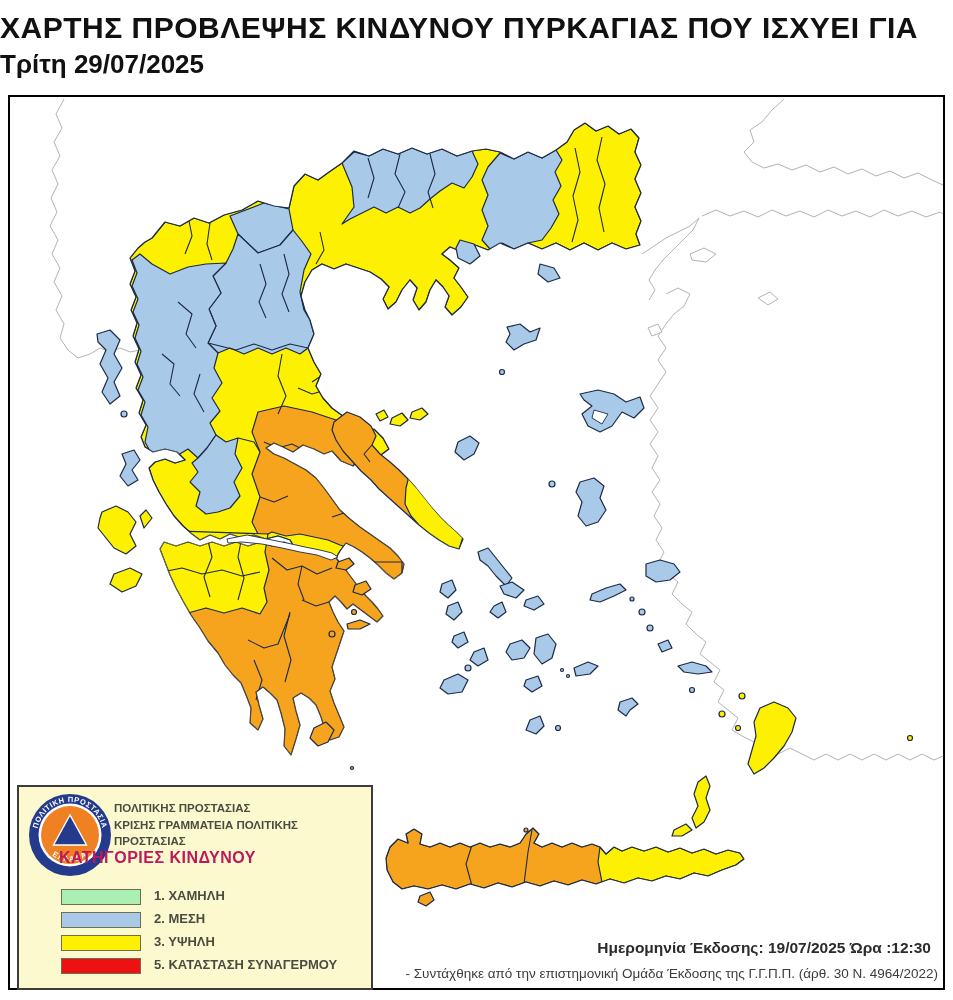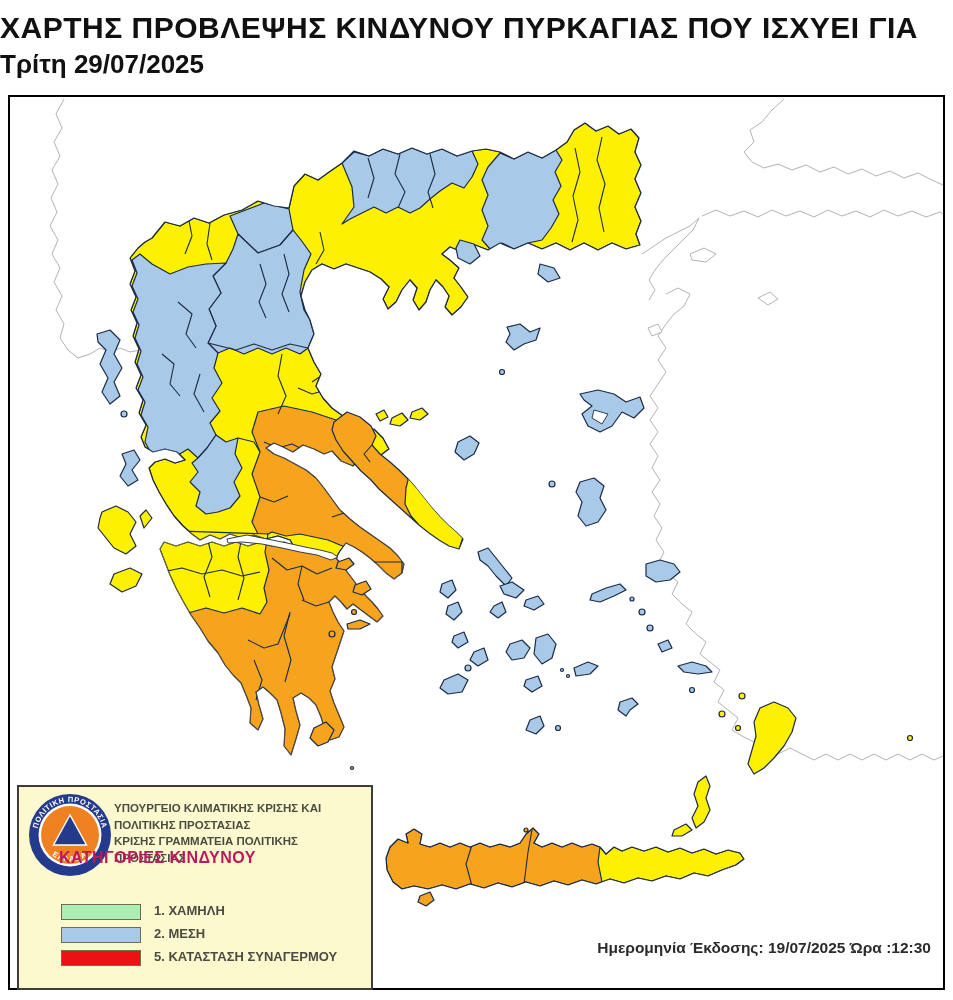--- a/index.html
+++ b/index.html
@@ -19,21 +19,21 @@
   .foreign{fill:none;stroke:#b3b3b3;stroke-width:1;stroke-linejoin:round;}
   .foreign-f{fill:#fff;stroke:#b3b3b3;stroke-width:1;}
   
   .legend{position:absolute;left:7px;top:688px;width:352px;height:201px;
           background:#FCF9CF;border:2px solid #3c3c3c;}
   .legend .logo{position:absolute;left:9px;top:6px;width:84px;height:84px;}
   .agency{position:absolute;left:95px;top:13px;width:252px;
           font-size:11.5px;font-weight:bold;color:#4a4c42;line-height:1.45;}
   .cat-head{position:absolute;left:40px;top:62px;font-size:16px;font-weight:bold;
             color:#be185d;letter-spacing:.5px;}
-  .rows{position:absolute;left:42px;top:114px;width:300px;}
+  .rows{position:absolute;left:42px;top:99px;width:300px;}
   .lrow{height:23px;position:relative;}
   .swatch{position:absolute;left:0;top:3px;width:78px;height:14px;border:1px solid #6e6e52;}
   .llabel{position:absolute;left:93px;top:2px;font-size:13px;font-weight:bold;color:#4a4c42;}
   
   .issue{position:absolute;right:12px;top:842px;font-size:15.5px;font-weight:bold;color:#2b2b2b;}
   .credit{position:absolute;right:5px;top:869px;font-size:13.5px;color:#3c3c3c;}
 </style>
 </head>
 <body>
 
@@ -232,36 +232,40 @@
         <path id="arcBot" d="M13,46 A30,30 0 0 0 71,46"></path>
       </defs>
       <text font-size="7.5" font-weight="bold" fill="#ffffff" letter-spacing="0.6">
         <textPath href="#arcTop" startOffset="50%" text-anchor="middle">ΠΟΛΙΤΙΚΗ ΠΡΟΣΤΑΣΙΑ</textPath>
       </text>
       <text font-size="7.5" font-weight="bold" fill="#ffffff" letter-spacing="1.2">
         <textPath href="#arcBot" startOffset="50%" text-anchor="middle">ΕΛΛΑΔΑ</textPath>
       </text>
     </svg>
     <div class="agency">
-      <div>ΥΠΟΥΡΓΕΙΟ  ΚΛΙΜΑΤΙΚΗΣ ΚΡΙΣΗΣ ΚΑΙ</div>
       <div>ΠΟΛΙΤΙΚΗΣ ΠΡΟΣΤΑΣΙΑΣ</div>
       <div>ΚΡΙΣΗΣ ΓΡΑΜΜΑΤΕΙΑ ΠΟΛΙΤΙΚΗΣ ΠΡΟΣΤΑΣΙΑΣ</div>
     </div>
     <div class="cat-head">ΚΑΤΗΓΟΡΙΕΣ ΚΙΝΔΥΝΟΥ</div>
     <div class="rows">
       <div class="lrow">
         <span class="swatch" style="background: rgb(172, 239, 180);"></span>
         <span class="llabel">1. ΧΑΜΗΛΗ</span>
       </div>
       <div class="lrow">
         <span class="swatch" style="background: rgb(169, 201, 233);"></span>
         <span class="llabel">2. ΜΕΣΗ</span>
       </div>
       <div class="lrow">
+        <span class="swatch" style="background: rgb(253, 240, 0);"></span>
+        <span class="llabel">3. ΥΨΗΛΗ</span>
+      </div>
+      <div class="lrow">
         <span class="swatch" style="background: rgb(238, 17, 17);"></span>
         <span class="llabel">5. ΚΑΤΑΣΤΑΣΗ ΣΥΝΑΓΕΡΜΟΥ</span>
       </div>
     </div>
 
   </div>
 
   <div class="issue">Ημερομηνία Έκδοσης: 19/07/2025  Ώρα :12:30</div>
+  <div class="credit">- Συντάχθηκε από την επιστημονική  Ομάδα  Έκδοσης της Γ.Γ.Π.Π. (άρθ. 30 Ν. 4964/2022)</div>
 </div>
 
 </body></html>

